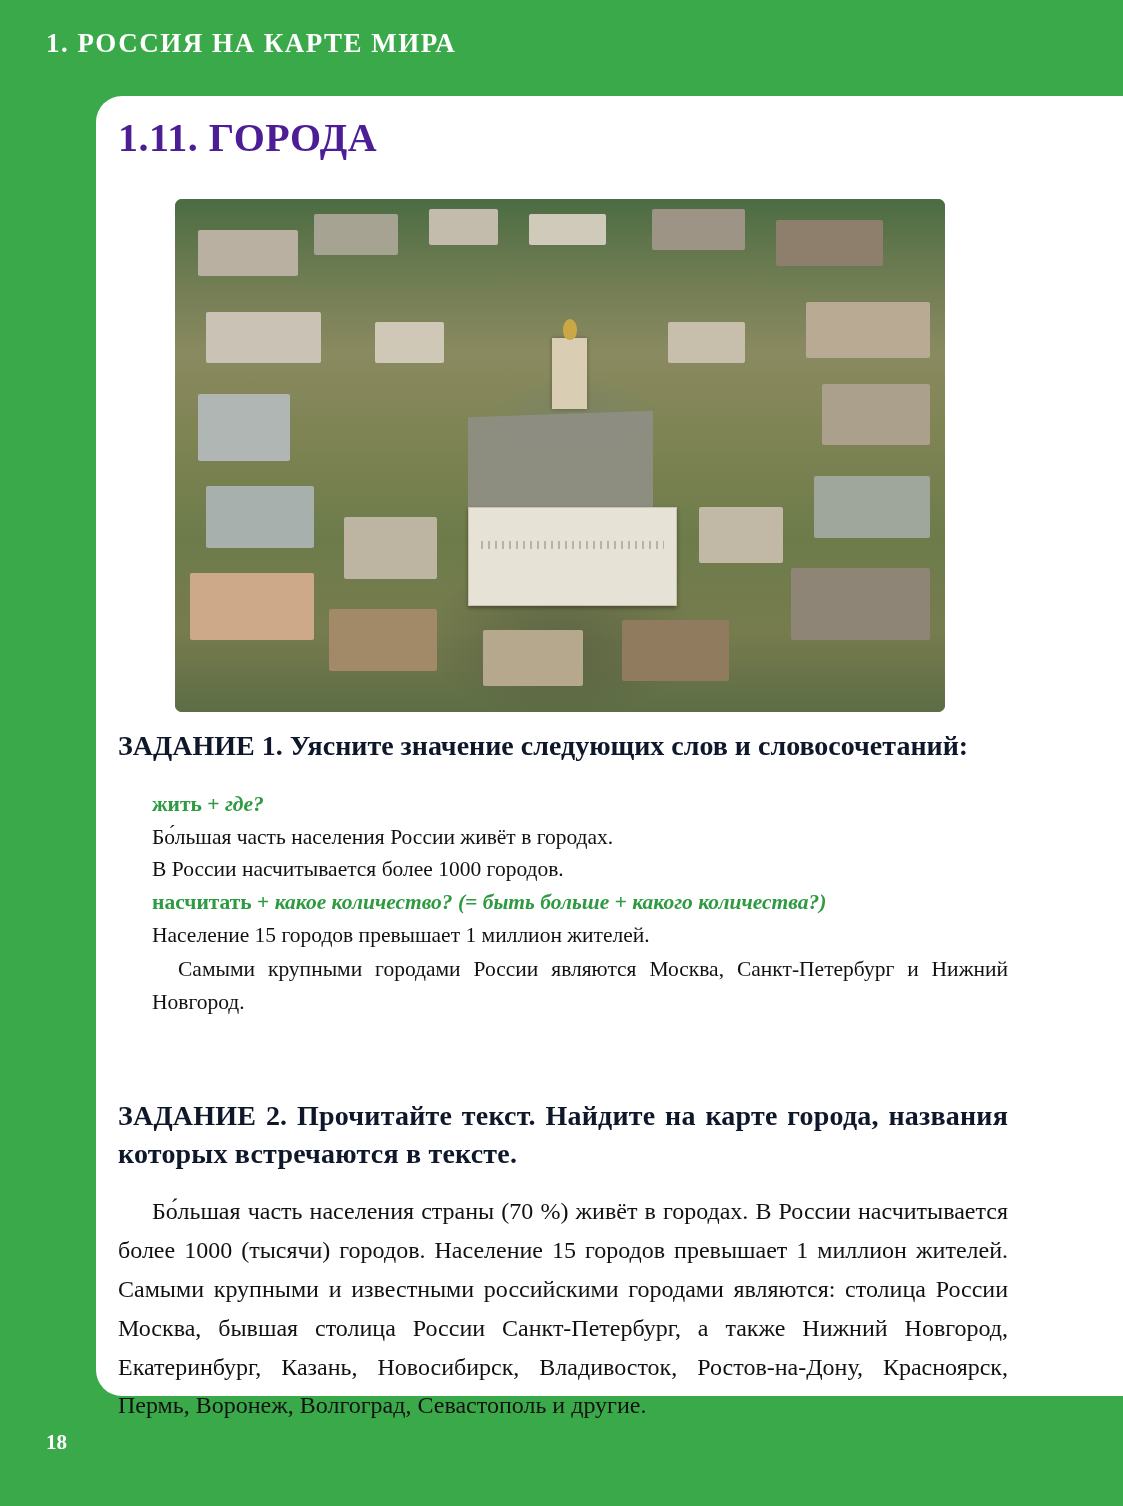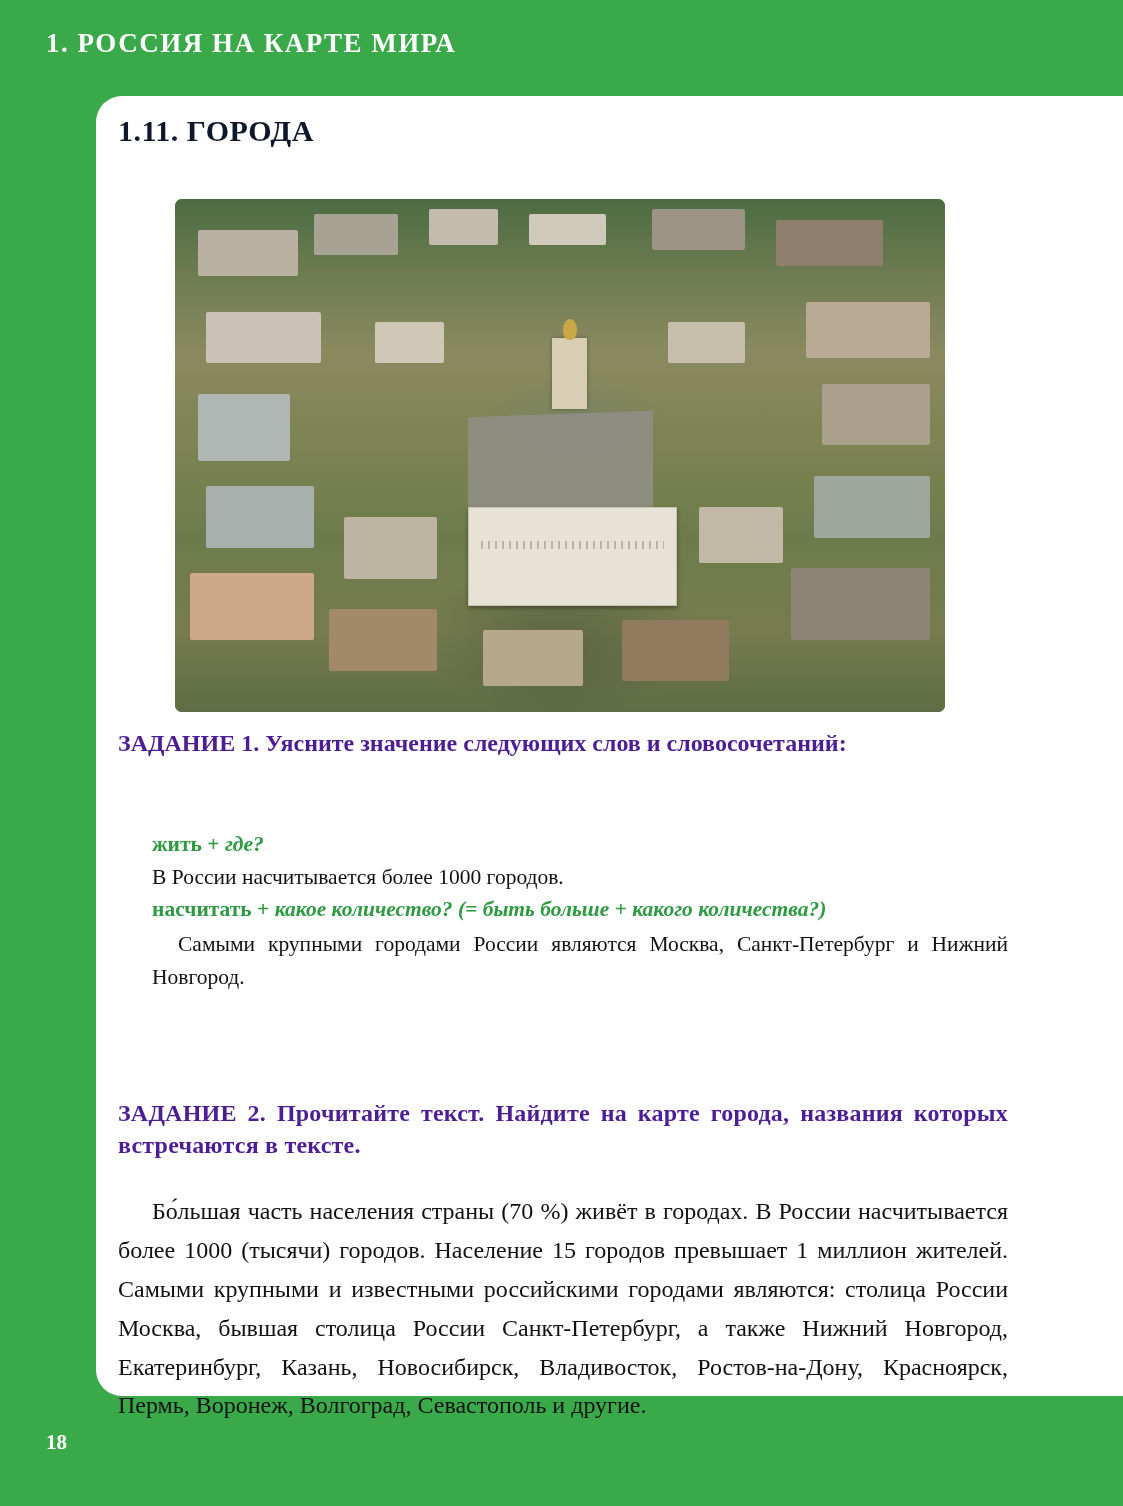--- a/index.html
+++ b/index.html
@@ -36,24 +36,24 @@
     width: 1027px;
     height: 1300px;
     background: #ffffff;
     border-top-left-radius: 26px;
     border-bottom-left-radius: 26px;
   }
   .section-title {
     position: absolute;
     left: 118px;
     top: 114px;
-    color: #0f172a;
-    font-family: "Liberation Serif", serif;
-    font-weight: bold;
-    font-size: 30px;
+    color: #4c1d95;
+    font-family: "Liberation Serif", serif;
+    font-weight: bold;
+    font-size: 40px;
     letter-spacing: 0.5px;
   }
   .photo-frame {
     position: absolute;
     left: 175px;
     top: 199px;
     width: 770px;
     height: 513px;
     border-radius: 7px;
     overflow: hidden;
@@ -120,36 +120,35 @@
     position: absolute;
     border-radius: 2px;
   }
 
   .task-heading {
     position: absolute;
     left: 118px;
     width: 890px;
     font-family: "Liberation Serif", serif;
     font-weight: bold;
-    font-size: 24px;
-    color: #4c1d95;
+    font-size: 28px;
+    color: #0f172a;
     line-height: 1.35;
   }
   #task1-heading { top: 727px; }
   #task2-heading { top: 1097px; text-align: justify; letter-spacing: 0.2px; }
 
   .vocab {
     position: absolute;
     left: 152px;
     top: 788px;
     width: 856px;
     font-size: 21.5px;
     line-height: 1.52;
     color: #111111;
-    margin-top: 40px;
   }
   .vocab .green {
     color: #2e9a41;
     font-weight: bold;
   }
   .vocab .green i {
     font-style: italic;
   }
   .vocab .plain {
     color: #111111;
@@ -225,26 +224,28 @@
       <div class="block" style="left:64%;top:24%;width:10%;height:8%;background:#c6bfae;"></div>
     </div>
   </div>
 
   <div class="task-heading" id="task1-heading">ЗАДАНИЕ 1. Уясните значение следующих слов и словосочетаний:</div>
 
   <div class="vocab">
     <p class="indent">
       <span class="green">жить</span><span class="green"> + </span><span class="green"><i>где?</i></span>
     </p>
+    <p class="plain">Бо́льшая часть населения России живёт в городах.</p>
 
     <p class="plain">В России насчитывается более 1000 городов.</p>
 
     <p class="indent">
       <span class="green">насчитать</span><span class="green"> + </span><span class="green"><i>какое количество? (=  быть больше + какого количества?)</i></span>
     </p>
+    <p class="plain">Население 15 городов превышает 1 миллион жителей.</p>
 
     <p class="para plain">Самыми крупными городами России являются Москва, Санкт-Петербург и Нижний Новгород.</p>
   </div>
 
   <div class="task-heading" id="task2-heading">ЗАДАНИЕ 2. Прочитайте текст. Найдите на карте города, названия которых встречаются в тексте.</div>
 
   <div class="body-text">Бо́льшая часть населения страны (70 %) живёт в городах. В России насчитывается более 1000 (тысячи) городов. Население 15 городов превышает 1 миллион жителей. Самыми крупными и известными российскими городами являются: столица России Москва, бывшая столица России Санкт-Петербург, а также Нижний Новгород, Екатеринбург, Казань, Новосибирск, Владивосток, Ростов-на-Дону, Красноярск, Пермь, Воронеж, Волгоград, Севастополь и другие.</div>
 
   <div class="page-number">18</div>
 

